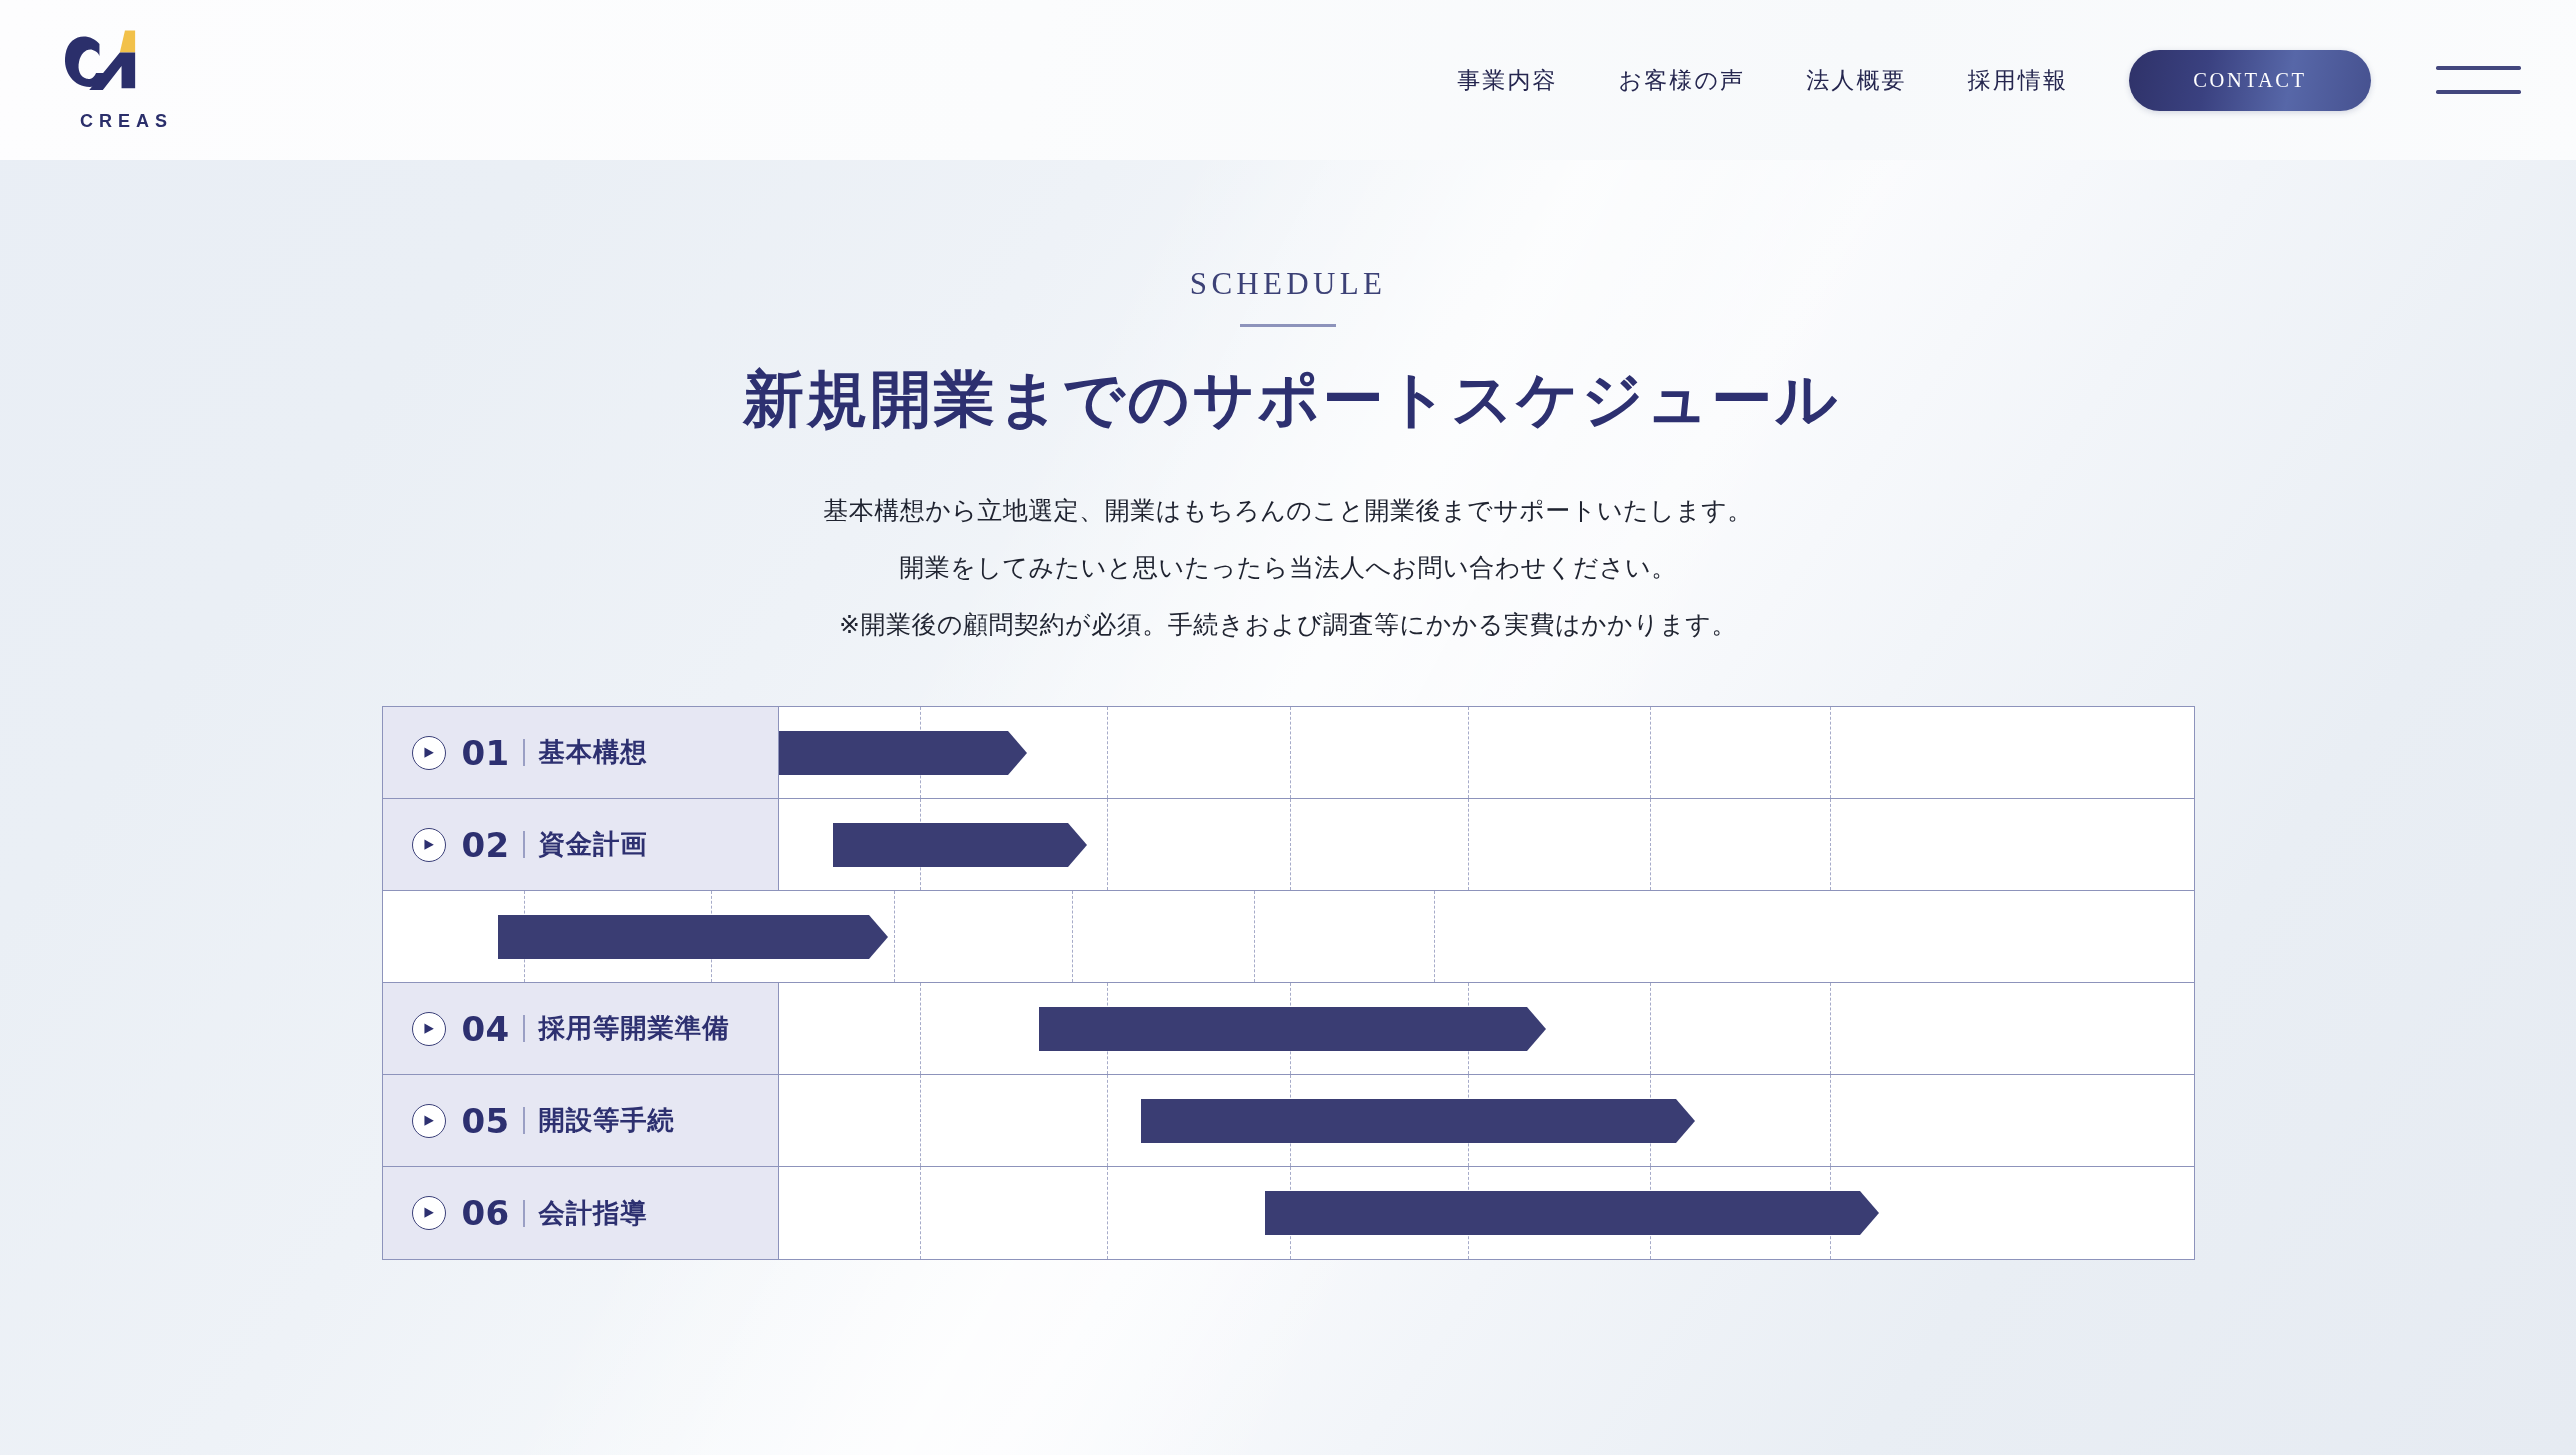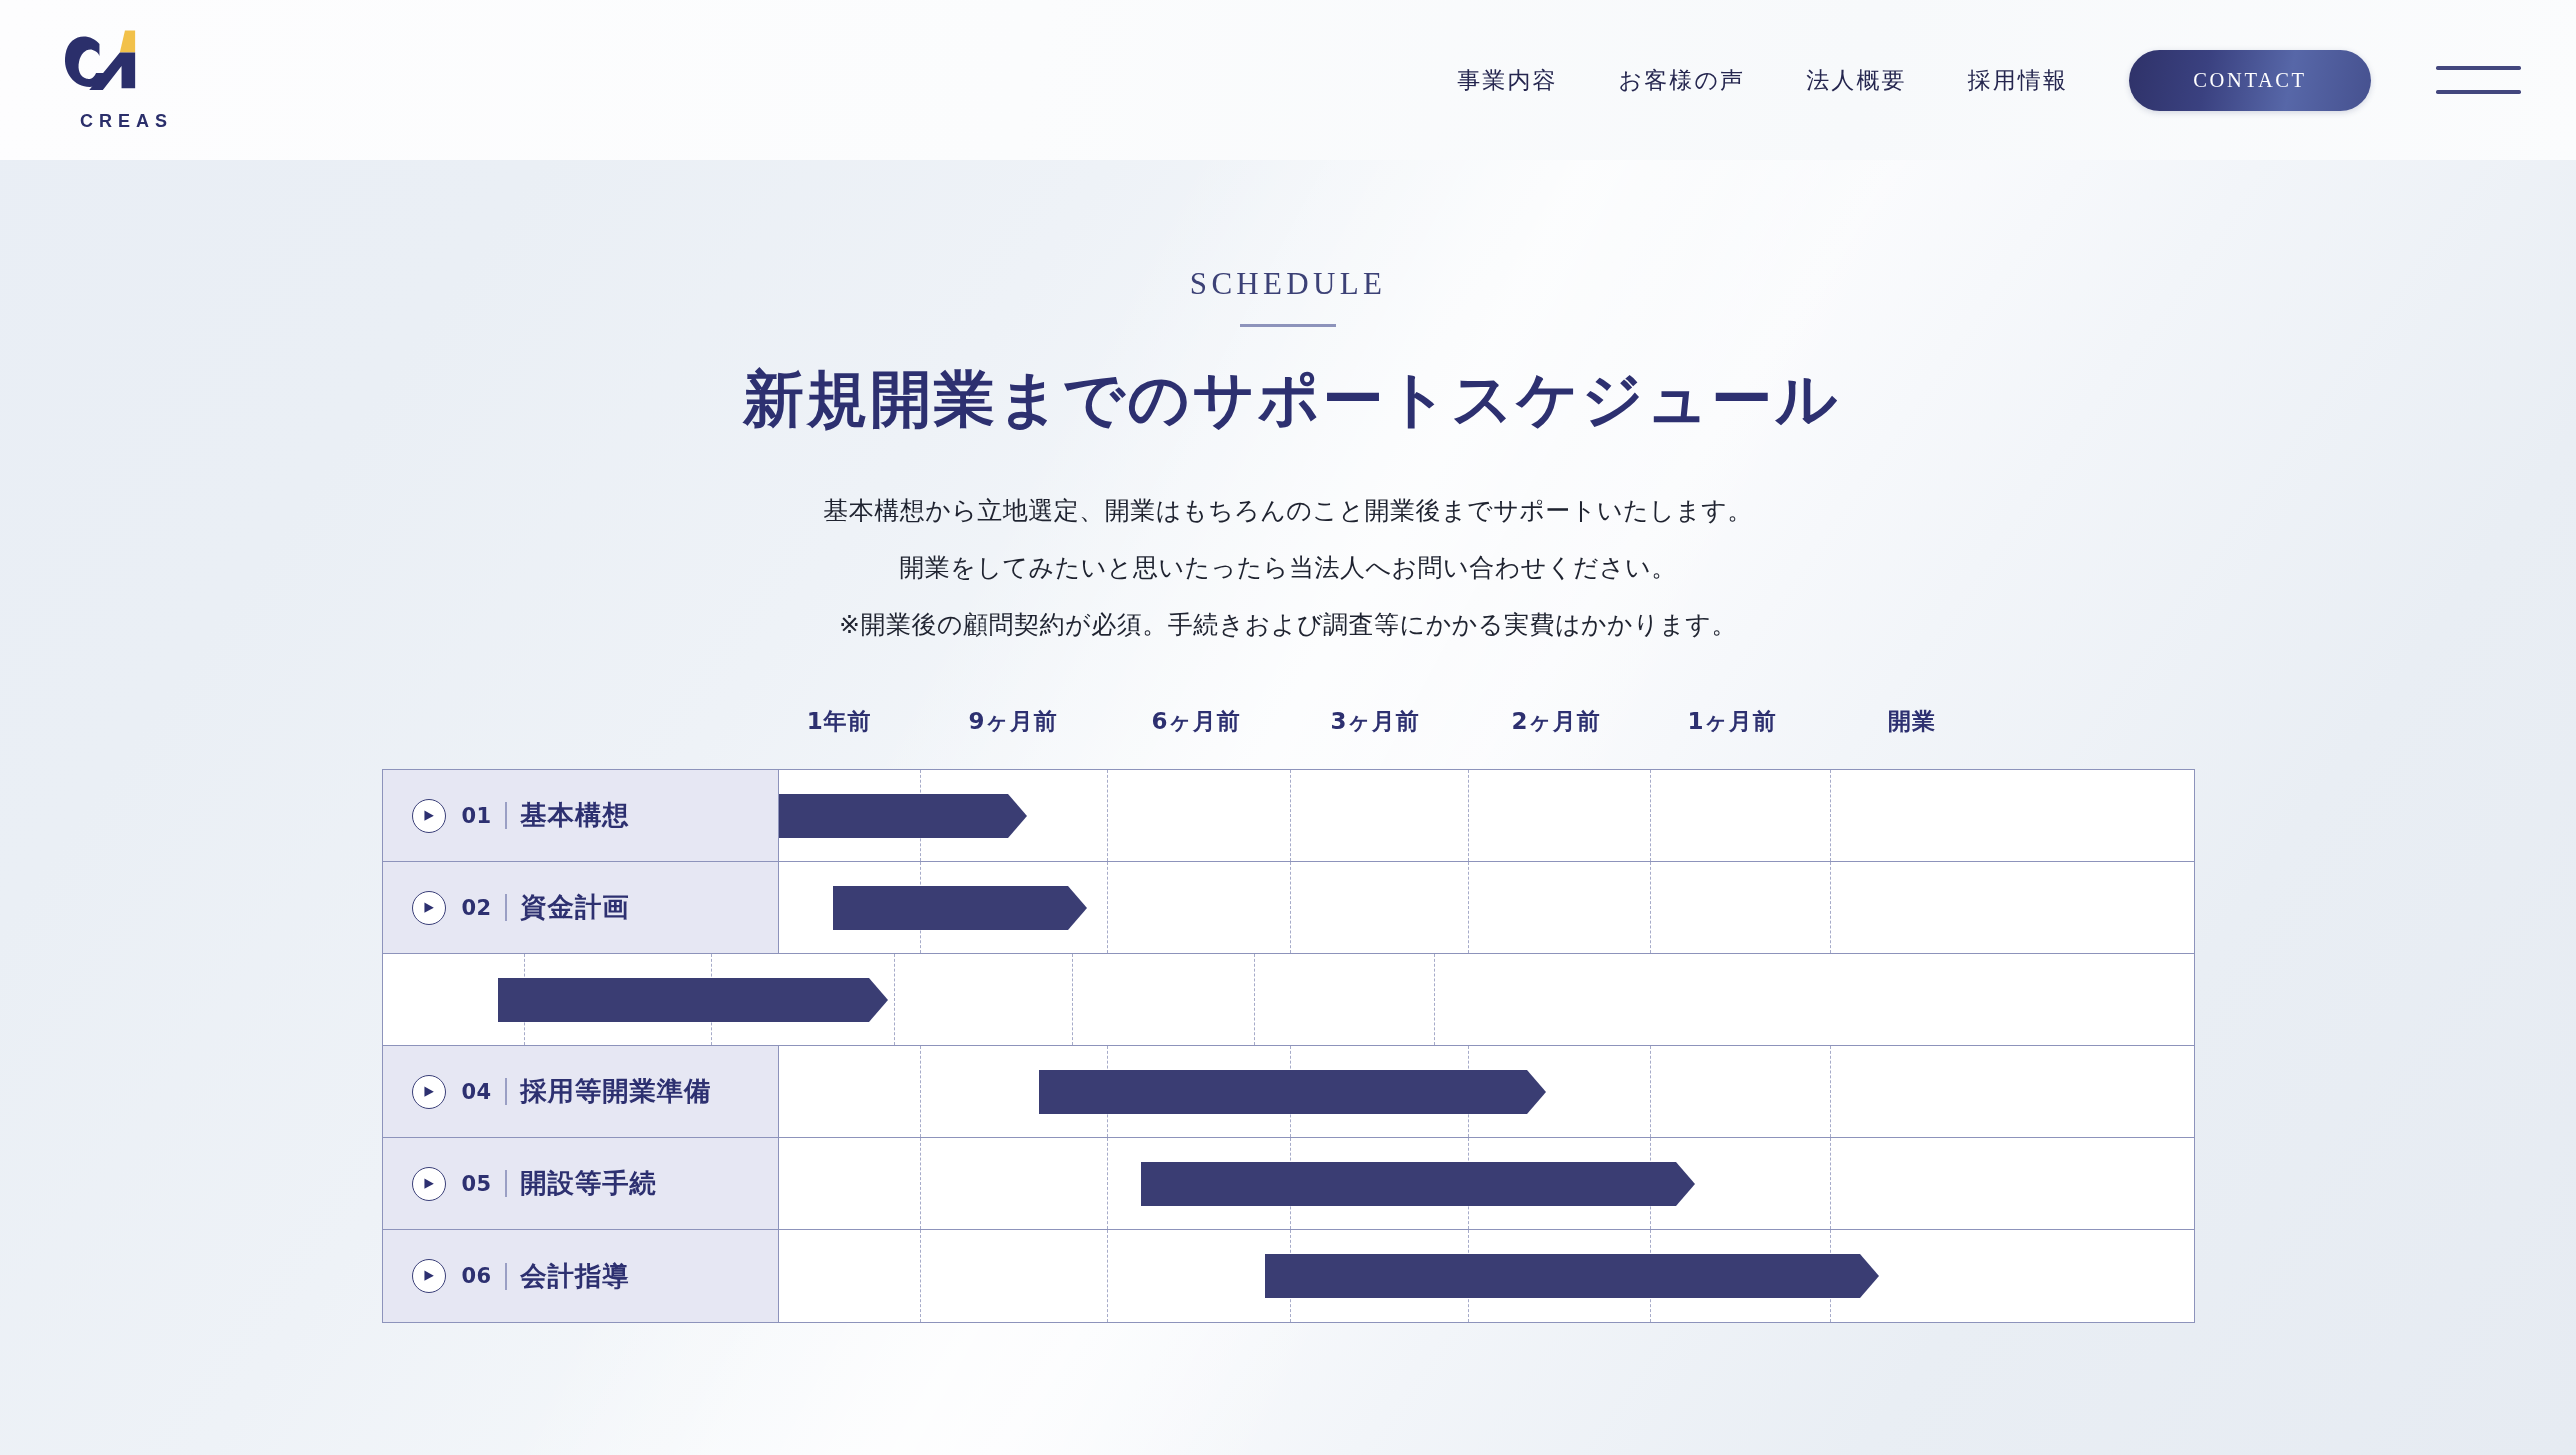--- a/index.html
+++ b/index.html
@@ -140,21 +140,21 @@
   }
   .play-icon {
     width: 34px; height: 34px; border-radius: 50%;
     border: 1.7px solid #3a3f78; flex: none;
     display: flex; align-items: center; justify-content: center;
     background: #ffffff;
   }
   .play-icon svg { display: block; }
   .glabel-num {
     font-family: "DejaVu Sans", sans-serif;
-    font-size: 21px; font-weight: 700; color: #2d3070;
+    font-size: 34px; font-weight: 700; color: #2d3070;
     margin-left: 15.4px; letter-spacing: 0.4px;
   }
   .glabel-sep {
     width: 1.7px; height: 27px; background: #9a9fc4;
     margin: 0 13.6px;
   }
   .glabel-txt {
     font-family: "DejaVu Sans", sans-serif;
     font-size: 26.4px; font-weight: 700; color: #2d3070;
     letter-spacing: 0.9px; white-space: nowrap; text-align: right;
@@ -218,29 +218,20 @@
   <h1 class="page-title">新規開業までのサポートスケジュール</h1>
 </div>
 
 <div class="lead">
   <p>基本構想から立地選定、開業はもちろんのこと開業後までサポートいたします。</p>
   <p>開業をしてみたいと思いたったら当法人へお問い合わせください。</p>
   <p>※開業後の顧問契約が必須。手続きおよび調査等にかかる実費はかかります。</p>
 </div>
 
 <div class="gantt">
-  <div class="gantt-axis" id="gantt-axis">
-      <div class="axis-tick" style="left: 457px;">1年前</div>
-      <div class="axis-tick" style="left: 631px;">9ヶ月前</div>
-      <div class="axis-tick" style="left: 814px;">6ヶ月前</div>
-      <div class="axis-tick" style="left: 993px;">3ヶ月前</div>
-      <div class="axis-tick" style="left: 1174px;">2ヶ月前</div>
-      <div class="axis-tick" style="left: 1350px;">1ヶ月前</div>
-      <div class="axis-tick" style="left: 1530px;">開業</div>
-    </div>
   <div class="gantt-table" id="gantt-table">
       <div class="grow">
         <div class="glabel">
           <span class="play-icon">
             <svg width="15.4" height="15.4" viewBox="0 0 18 18">
               <path d="M4 3 L15 9 L4 15 Z" fill="#2d3070"></path>
             </svg>
           </span>
           <span class="glabel-num">01</span>
           <span class="glabel-sep"></span>

